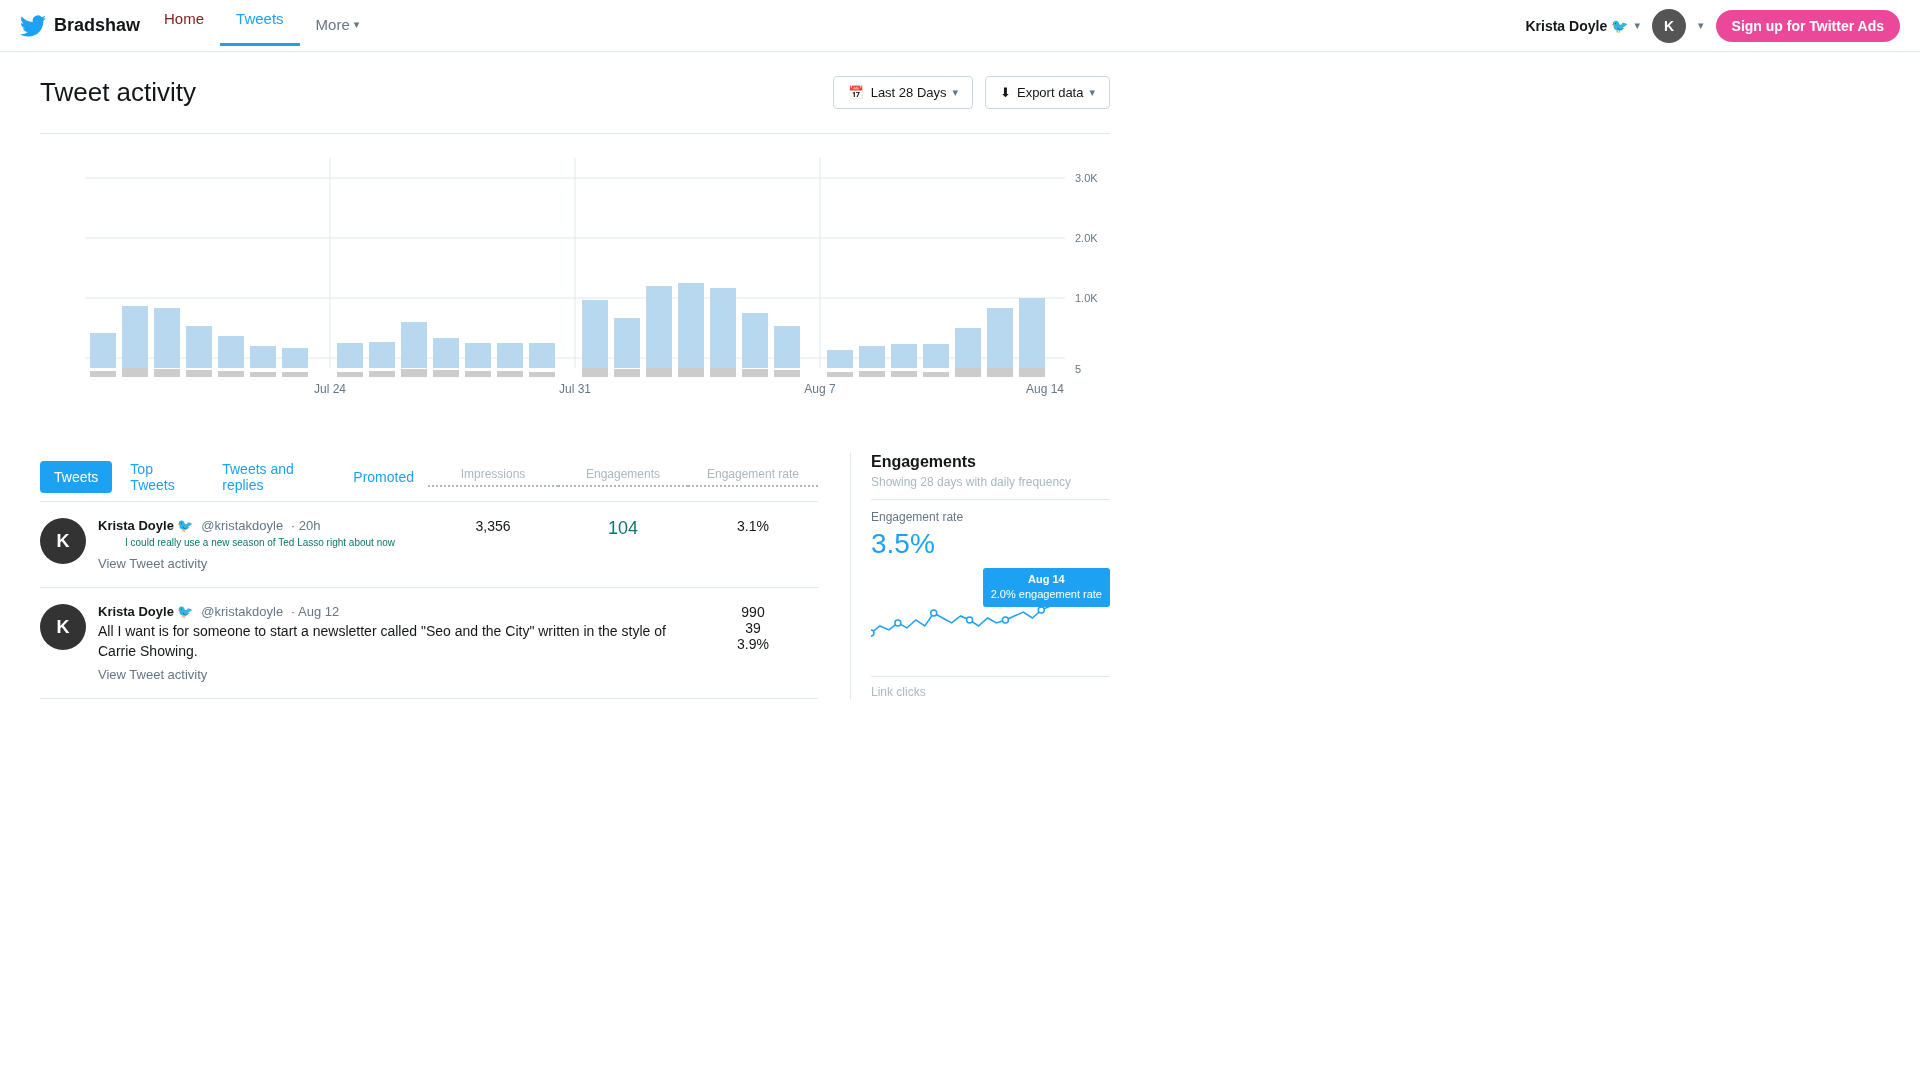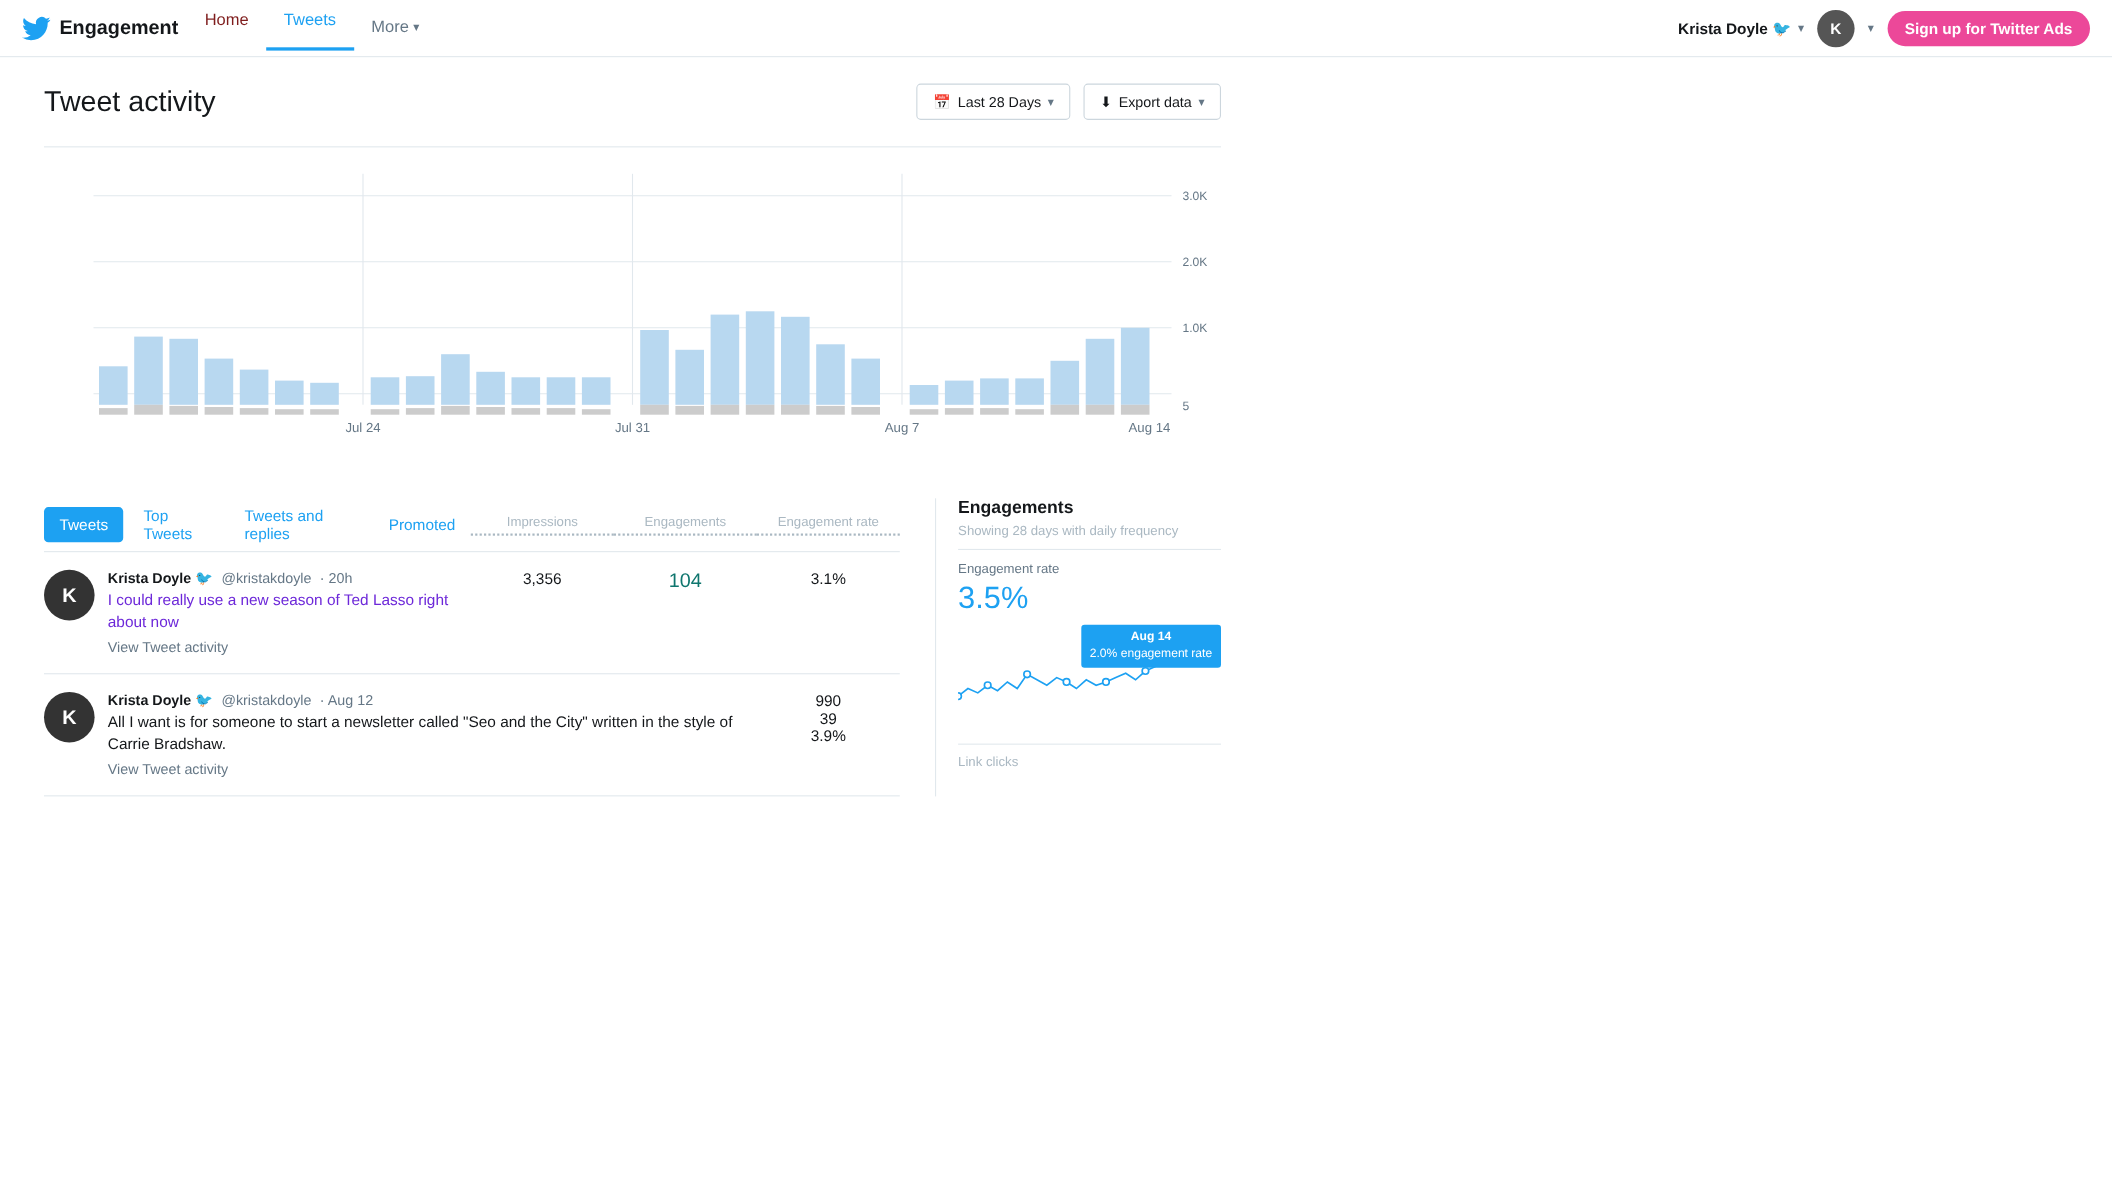--- a/index.html
+++ b/index.html
@@ -6,21 +6,21 @@
     body { font-family: -apple-system, BlinkMacSystemFont, "Segoe UI", Helvetica, Arial, sans-serif; background: #fff; color: #14171a; font-size: 14px; }
   </style>
 </head>
 <body>
 
 <nav style="display:flex;align-items:center;padding:0 20px;height:52px;border-bottom:1px solid #e1e8ed;background:#fff;">
   <div style="display:flex;align-items:center;gap:8px;margin-right:8px;">
     <svg viewBox="0 0 24 24" style="width:26px;height:26px;fill:#1da1f2;">
       <path d="M23.954 4.569a10 10 0 01-2.825.775 4.958 4.958 0 002.163-2.723 9.918 9.918 0 01-3.127 1.195 4.92 4.92 0 00-8.384 4.482C7.691 8.094 4.066 6.13 1.64 3.161a4.822 4.822 0 00-.666 2.475c0 1.71.87 3.213 2.188 4.096a4.904 4.904 0 01-2.228-.616v.06a4.923 4.923 0 003.946 4.827 4.996 4.996 0 01-2.212.085 4.937 4.937 0 004.604 3.417 9.868 9.868 0 01-6.102 2.105c-.39 0-.779-.023-1.17-.067a13.995 13.995 0 007.557 2.209c9.054 0 13.999-7.496 13.999-13.986 0-.209 0-.42-.015-.63a9.936 9.936 0 002.46-2.548l-.047-.02z"></path>
     </svg>
-    <span style="font-size:18px;font-weight:600;color:#14171a;font-family:-apple-system,BlinkMacSystemFont,'Segoe UI',Helvetica,Arial,sans-serif;">Engagement</span>
+    <span style="font-size:18px;font-weight:600;color:#14171a;font-family:-apple-system,BlinkMacSystemFont,'Segoe UI',Helvetica,Arial,sans-serif;">Bradshaw</span>
   </div>
   <div style="display:flex;">
     <a style="padding:0 16px;height:52px;display:flex;align-items:center;font-size:15px;color:#7f1d1d;cursor:pointer;border-bottom:3px solid transparent;text-decoration:none;">Home</a>
     <a style="padding:0 16px;height:52px;display:flex;align-items:center;font-size:15px;color:#1da1f2;cursor:pointer;border-bottom:3px solid #1da1f2;text-decoration:none;font-weight:500;">Tweets</a>
     <a style="padding:0 16px;height:64px;display:flex;align-items:center;font-size:15px;color:#657786;cursor:pointer;border-bottom:3px solid transparent;text-decoration:none;gap:4px;">
       <span>More</span>
       <span style="font-size:11px;">▾</span>
     </a>
   </div>
   <div style="margin-left:auto;display:flex;align-items:center;gap:12px;">
@@ -162,39 +162,39 @@
       <div>
 
         <div style="display:flex;align-items:flex-start;padding:16px 0;border-bottom:1px solid #e1e8ed;gap:12px;">
           <div style="width:46px;height:46px;border-radius:50%;background:#333;overflow:hidden;flex-shrink:0;display:flex;align-items:center;justify-content:center;color:#fff;font-size:18px;font-weight:bold;">K</div>
           <div style="flex:1;">
             <div style="font-size:13px;margin-bottom:3px;">
               <strong>Krista Doyle 🐦</strong>
               <span style="color:#657786;margin:0 4px;">@kristakdoyle</span>
               <span style="color:#657786;">· 20h</span>
             </div>
-            <div style="font-size:14px;color:#6d28d9;line-height:1.4;margin-bottom:6px;">I could really use a new season of Ted Lasso right about now</div>
+            <div style="font-size:10px;color:#0f766e;line-height:1.4;margin-bottom:6px;margin-left:27px;">I could really use a new season of Ted Lasso right about now</div>
             <div style="font-size:13px;color:#657786;cursor:pointer;">View Tweet activity</div>
           </div>
           <div style="display:flex;flex-shrink:0;">
             <div style="width:130px;text-align:center;font-size:14px;color:#14171a;">3,356</div>
             <div style="width:130px;text-align:center;font-size:18px;color:#0f766e;">104</div>
             <div style="width:130px;text-align:center;font-size:14px;color:#14171a;">3.1%</div>
           </div>
         </div>
 
         <div style="display:flex;align-items:flex-start;padding:16px 0;border-bottom:1px solid #e1e8ed;gap:12px;">
           <div style="width:46px;height:46px;border-radius:50%;background:#333;overflow:hidden;flex-shrink:0;display:flex;align-items:center;justify-content:center;color:#fff;font-size:18px;font-weight:bold;">K</div>
           <div style="flex:1;">
             <div style="font-size:13px;margin-bottom:3px;">
               <strong>Krista Doyle 🐦</strong>
               <span style="color:#657786;margin:0 4px;">@kristakdoyle</span>
               <span style="color:#657786;">· Aug 12</span>
             </div>
-            <div style="font-size:14px;color:#14171a;line-height:1.4;margin-bottom:6px;">All I want is for someone to start a newsletter called "Seo and the City" written in the style of Carrie Bradshaw.</div>
+            <div style="font-size:14px;color:#14171a;line-height:1.4;margin-bottom:6px;">All I want is for someone to start a newsletter called "Seo and the City" written in the style of Carrie Showing.</div>
             <div style="font-size:13px;color:#657786;cursor:pointer;">View Tweet activity</div>
           </div>
           <div style="display:flex;flex-shrink:0;flex-direction:column;">
             <div style="width:130px;text-align:center;font-size:14px;color:#14171a;">990</div>
             <div style="width:130px;text-align:center;font-size:14px;color:#14171a;">39</div>
             <div style="width:130px;text-align:center;font-size:14px;color:#14171a;">3.9%</div>
           </div>
         </div>
 
       </div>

